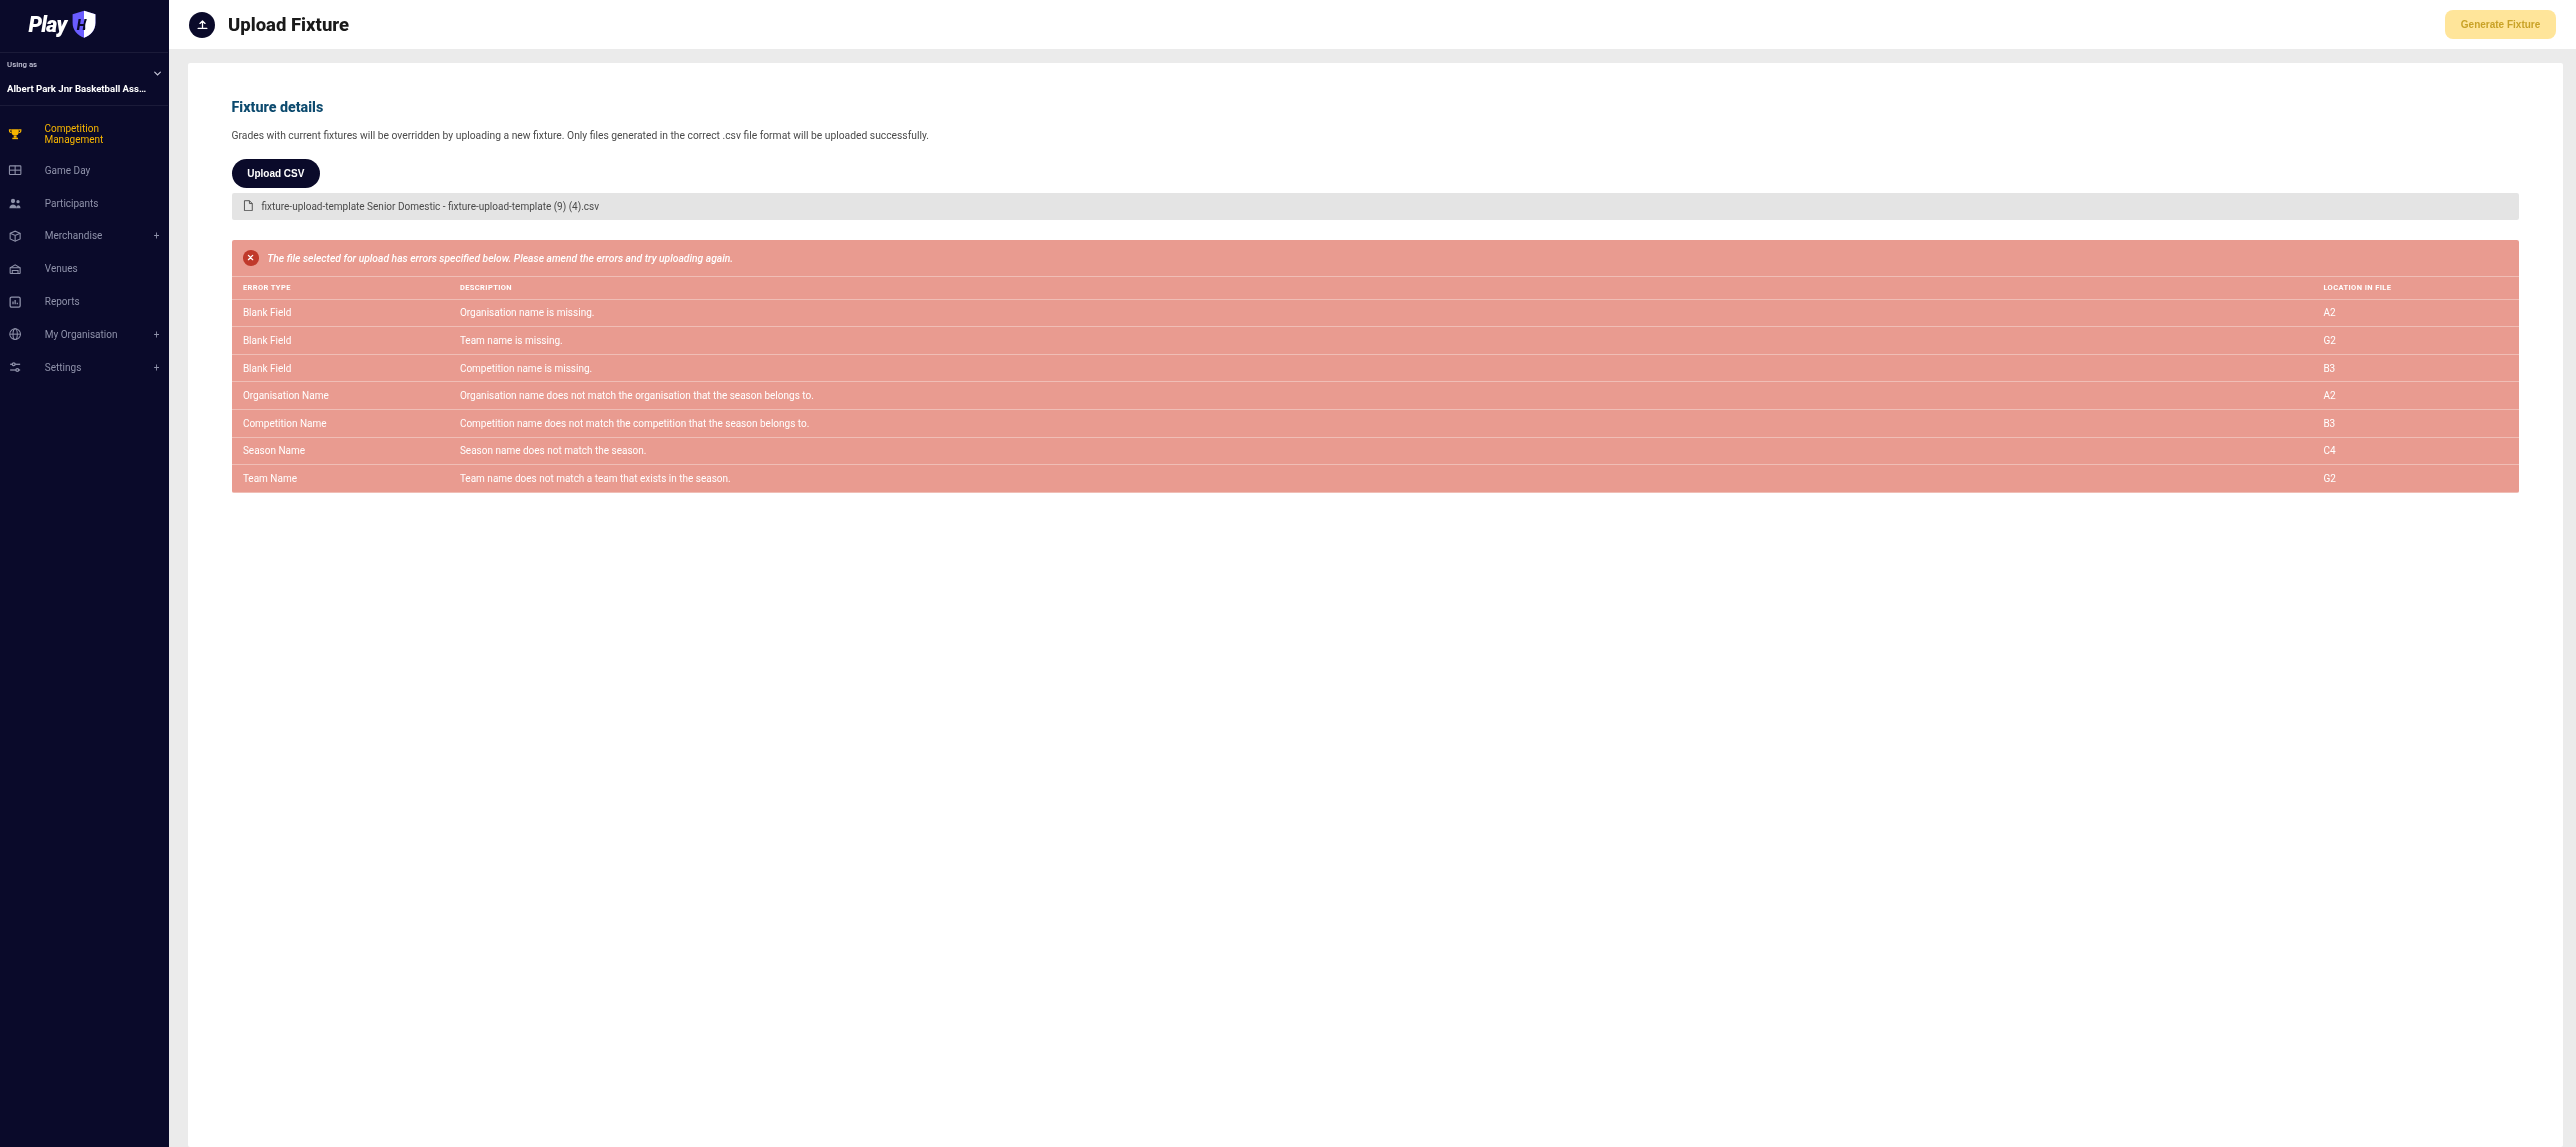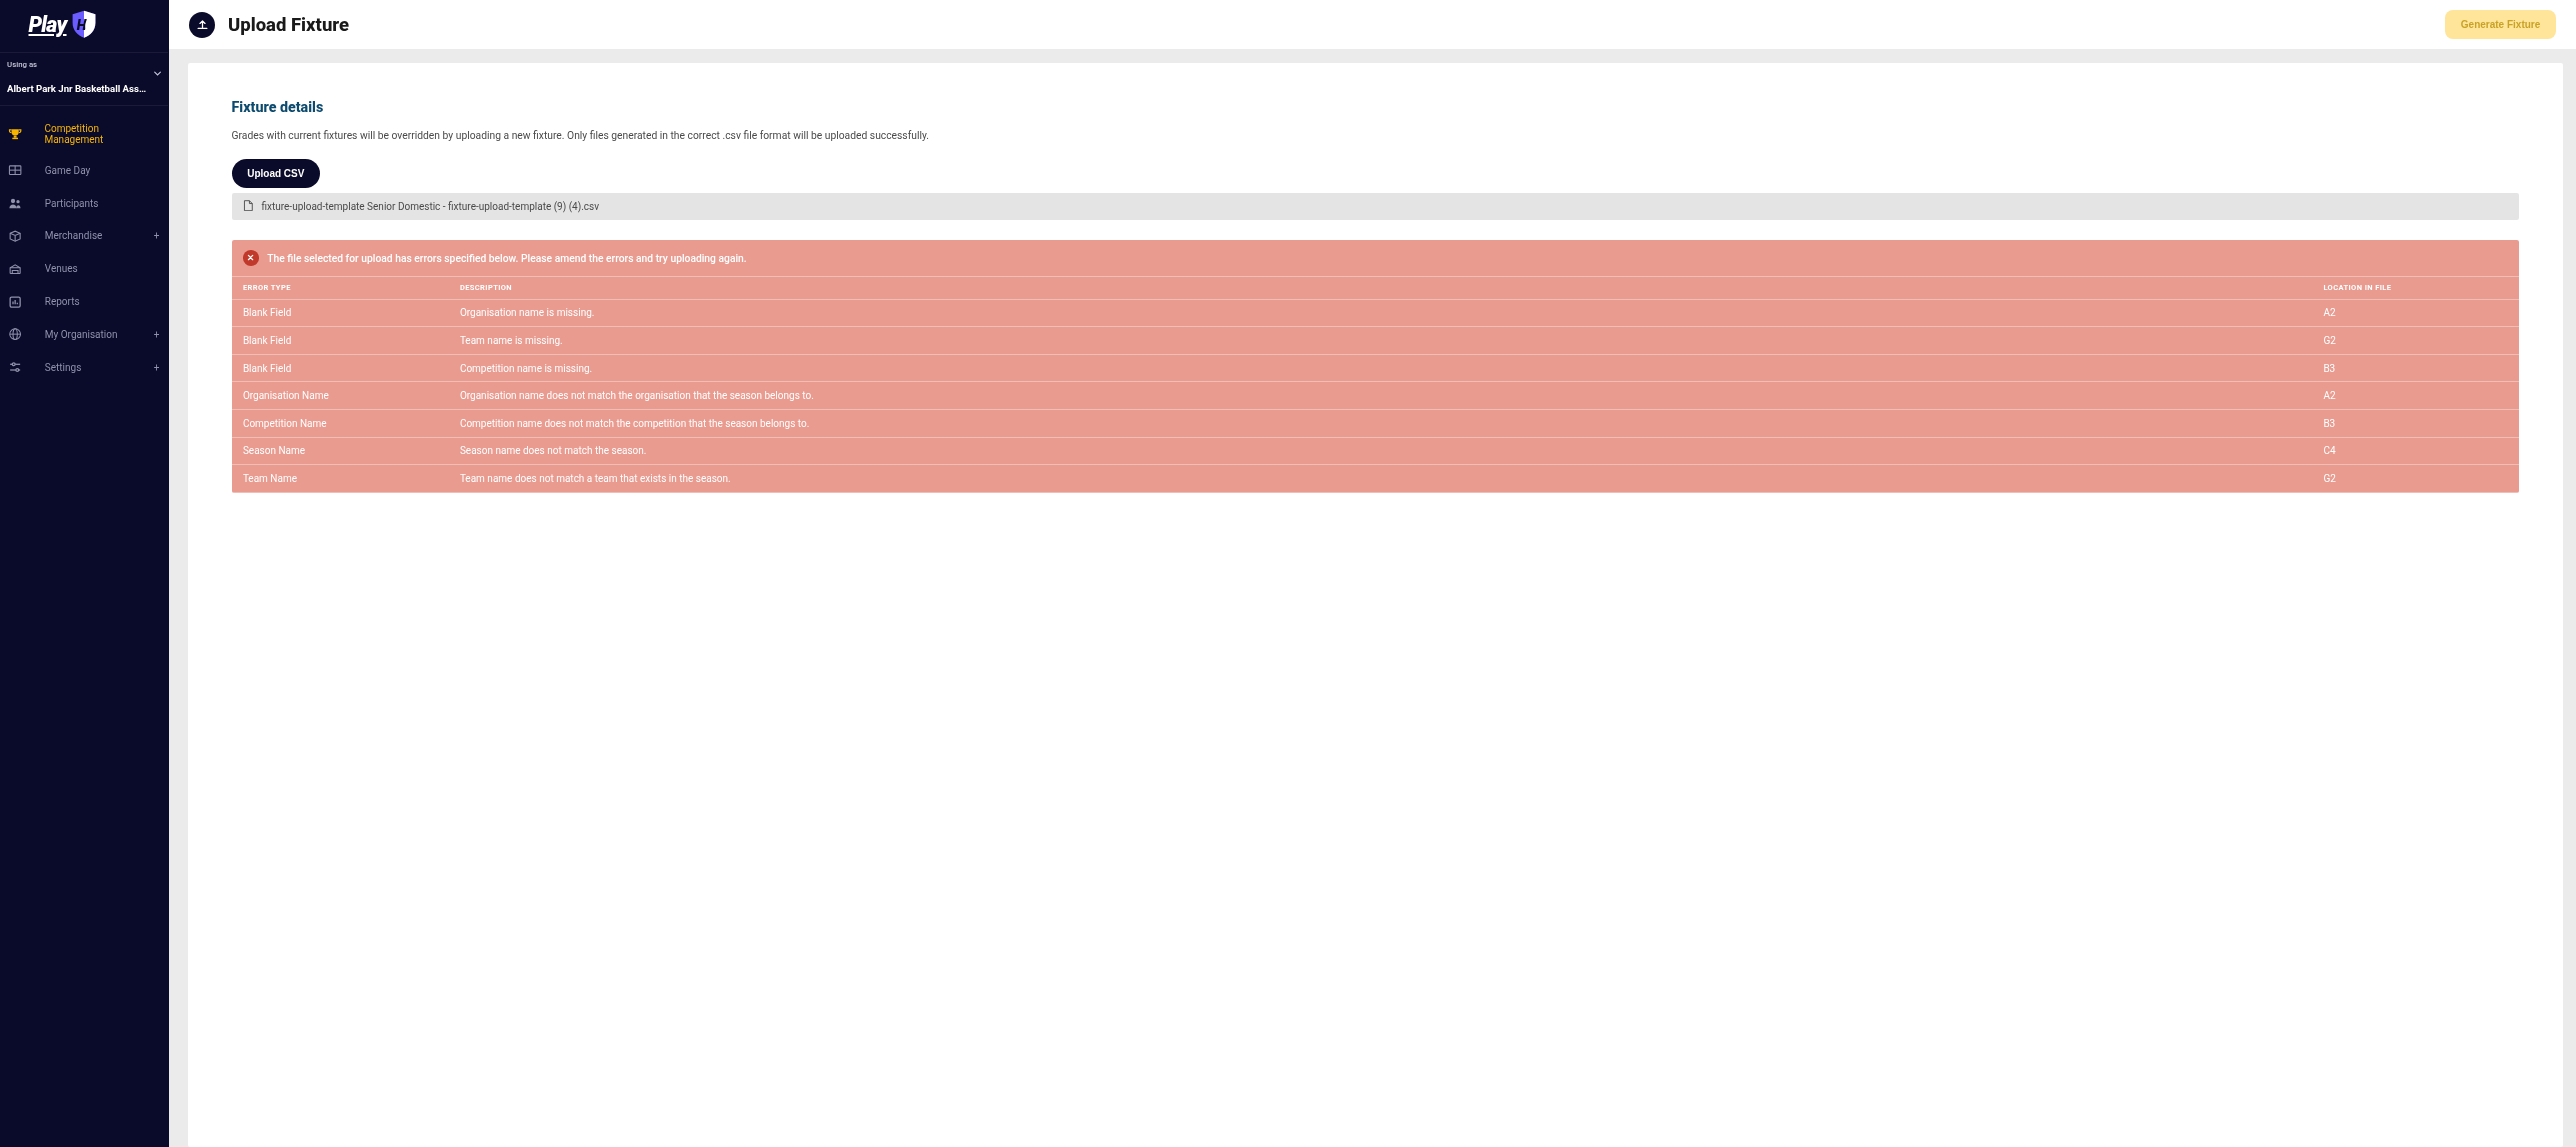--- a/index.html
+++ b/index.html
@@ -16,21 +16,20 @@
     width: 169px;
     background: #0a0a2a;
     color: #fff;
     flex-shrink: 0;
     display: flex;
     flex-direction: column;
     border-right: 0.7px solid #0a0a2a;
   }
   .logo-wrap {
     padding: 10px 28.5px 13px 28.5px;
-    text-decoration: underline;
   }
   .logo {
     display: flex;
     align-items: center;
     font-weight: 900;
     font-size: 21.4px;
     font-style: italic;
     letter-spacing: -0.7px;
     color: #fff;
     gap: 1.4px;
@@ -192,20 +191,21 @@
     overflow:hidden;
   }
   .error-header {
     display:flex;
     align-items:center;
     gap:8.6px;
     padding:10px 11.4px;
     font-size:10.3px;
     color:#fff;
     font-weight:500;
+    font-style:italic;
   }
   .error-x {
     width:15.7px;height:15.7px;border-radius:50%;
     background:#c0392b;
     display:flex;align-items:center;justify-content:center;
     flex-shrink:0;
   }
   .error-table { width:100%; border-collapse:collapse; }
   .error-table th {
     text-align:left;

